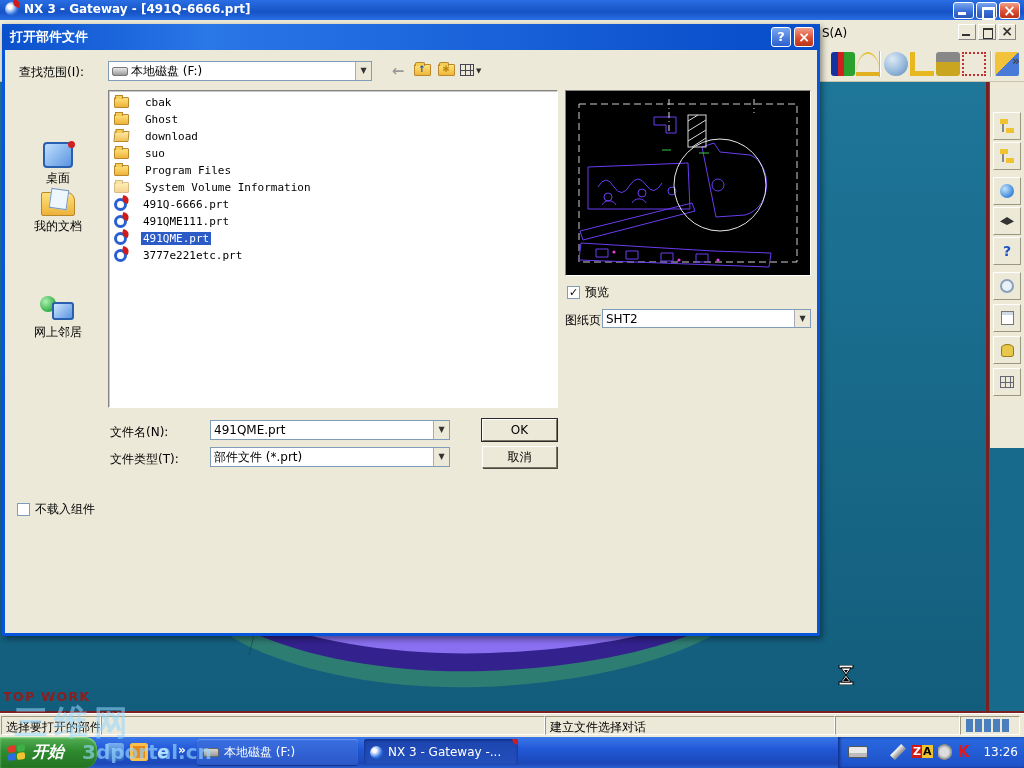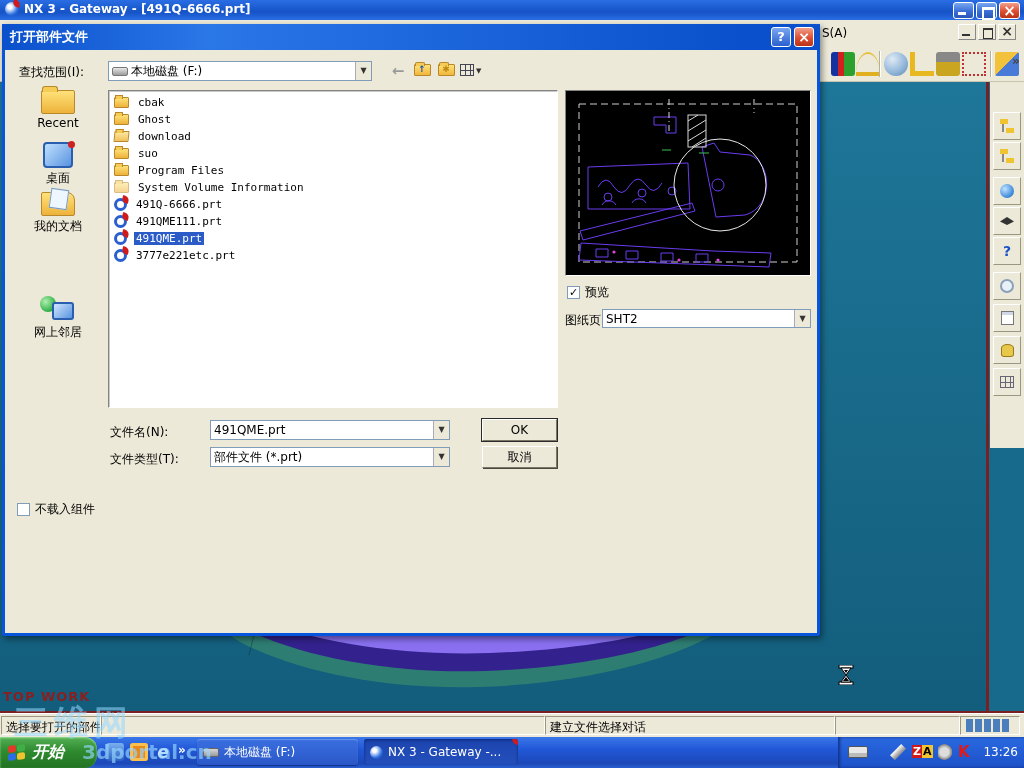--- a/index.html
+++ b/index.html
@@ -158,21 +158,21 @@
   .ic-mypc { width:34px; height:26px; }
   .ic-mypc::before { content:""; position:absolute; left:0; top:2px; width:22px; height:18px; background:linear-gradient(135deg,#cfe6ff,#6aa0e8); border:2px solid #3a6aa8; border-radius:3px; }
   .ic-mypc::after { content:""; position:absolute; right:1px; top:0; width:10px; height:24px; background:linear-gradient(#e8e8e8,#aab4c0); border:1px solid #667; border-radius:2px; }
   .ic-net { width:36px; height:26px; }
   .ic-net::before { content:""; position:absolute; left:0; top:0; width:16px; height:16px; border-radius:50%; background:radial-gradient(circle at 35% 35%, #aef0b0, #2fae46 70%, #1a7a2a); }
   .ic-net::after { content:""; position:absolute; right:2px; top:6px; width:18px; height:14px; background:linear-gradient(135deg,#cfe6ff,#5a94e0); border:2px solid #2a5fb0; border-radius:3px; }
 
   .file-list { position:absolute; left:103px; top:66px; width:450px; height:318px; background:#fff;
     border:1px solid; border-color:#848484 #fff #fff #848484; box-shadow:inset 1px 1px 0 #c9c9c9;
     font-family:"DejaVu Sans Mono", monospace; font-size:11px; padding:3px 2px; overflow:hidden; color:#000; }
-  .file-row { height:17px; display:flex; align-items:center; gap:7px; padding-left:3px; }
+  .file-row { height:17px; display:flex; align-items:center; gap:14px; padding-left:3px; }
   .fi-folder { width:15px; height:11px; background:linear-gradient(#ffe27a,#edb23a); border:1px solid #b9882a; border-radius:1px; position:relative; flex:none; }
   .fi-folder::before { content:""; position:absolute; left:0; top:-3px; width:6px; height:3px; background:#f5cd55; border:1px solid #b9882a; border-bottom:none; }
   .fi-folder.open { background:linear-gradient(#ffe9a0,#f0c05a); transform:skewX(-6deg); }
   .fi-folder.faded { opacity:.55; }
   .fi-part { width:13px; height:13px; border-radius:50%; border:3px solid #2a5fd0; background:#fff; position:relative; flex:none; }
   .fi-part::after { content:""; position:absolute; right:-5px; top:-5px; width:7px; height:7px; background:#d11a1a; border-radius:0 70% 0 70%; transform:rotate(20deg); }
   .fname { padding:0 2px; white-space:nowrap; }
   .fname.sel { background:#2a5bc7; color:#fff; }
 
   .preview-box { position:absolute; left:560px; top:66px; width:246px; height:186px; background:#000;
@@ -354,24 +354,20 @@
     </div>
     <div class="dlg-tool" style="left:431px;top:38px">
       <div class="folder-mini"></div>
         <span class="tool-glyph" style="color:#c08a10">✱</span>
     </div>
     <div class="dlg-tool" style="left:455px;top:38px">
       <div style="width:14px;height:12px;margin:2px 0 0 0;border:1px solid #445;background:linear-gradient(#445,#445) 4px 0/1px 12px no-repeat,linear-gradient(#445,#445) 9px 0/1px 12px no-repeat,linear-gradient(#445,#445) 0 5px/14px 1px no-repeat"></div>
       <span style="position:absolute;left:16px;top:5px;font-size:7px;color:#333">▼</span>
     </div>
 
-    <div class="sidebar-item" style="top:66px">
-      <div class="ic ic-folder-big"></div>
-      <span>Recent</span>
-    </div>
     <div class="sidebar-item" style="top:118px">
       <div class="ic ic-desktop"></div>
       <span>桌面</span>
     </div>
     <div class="sidebar-item" style="top:168px">
       <div class="ic ic-mydocs"></div>
       <span>我的文档</span>
     </div>
     <div class="sidebar-item" style="top:272px">
       <div class="ic ic-net"></div>

